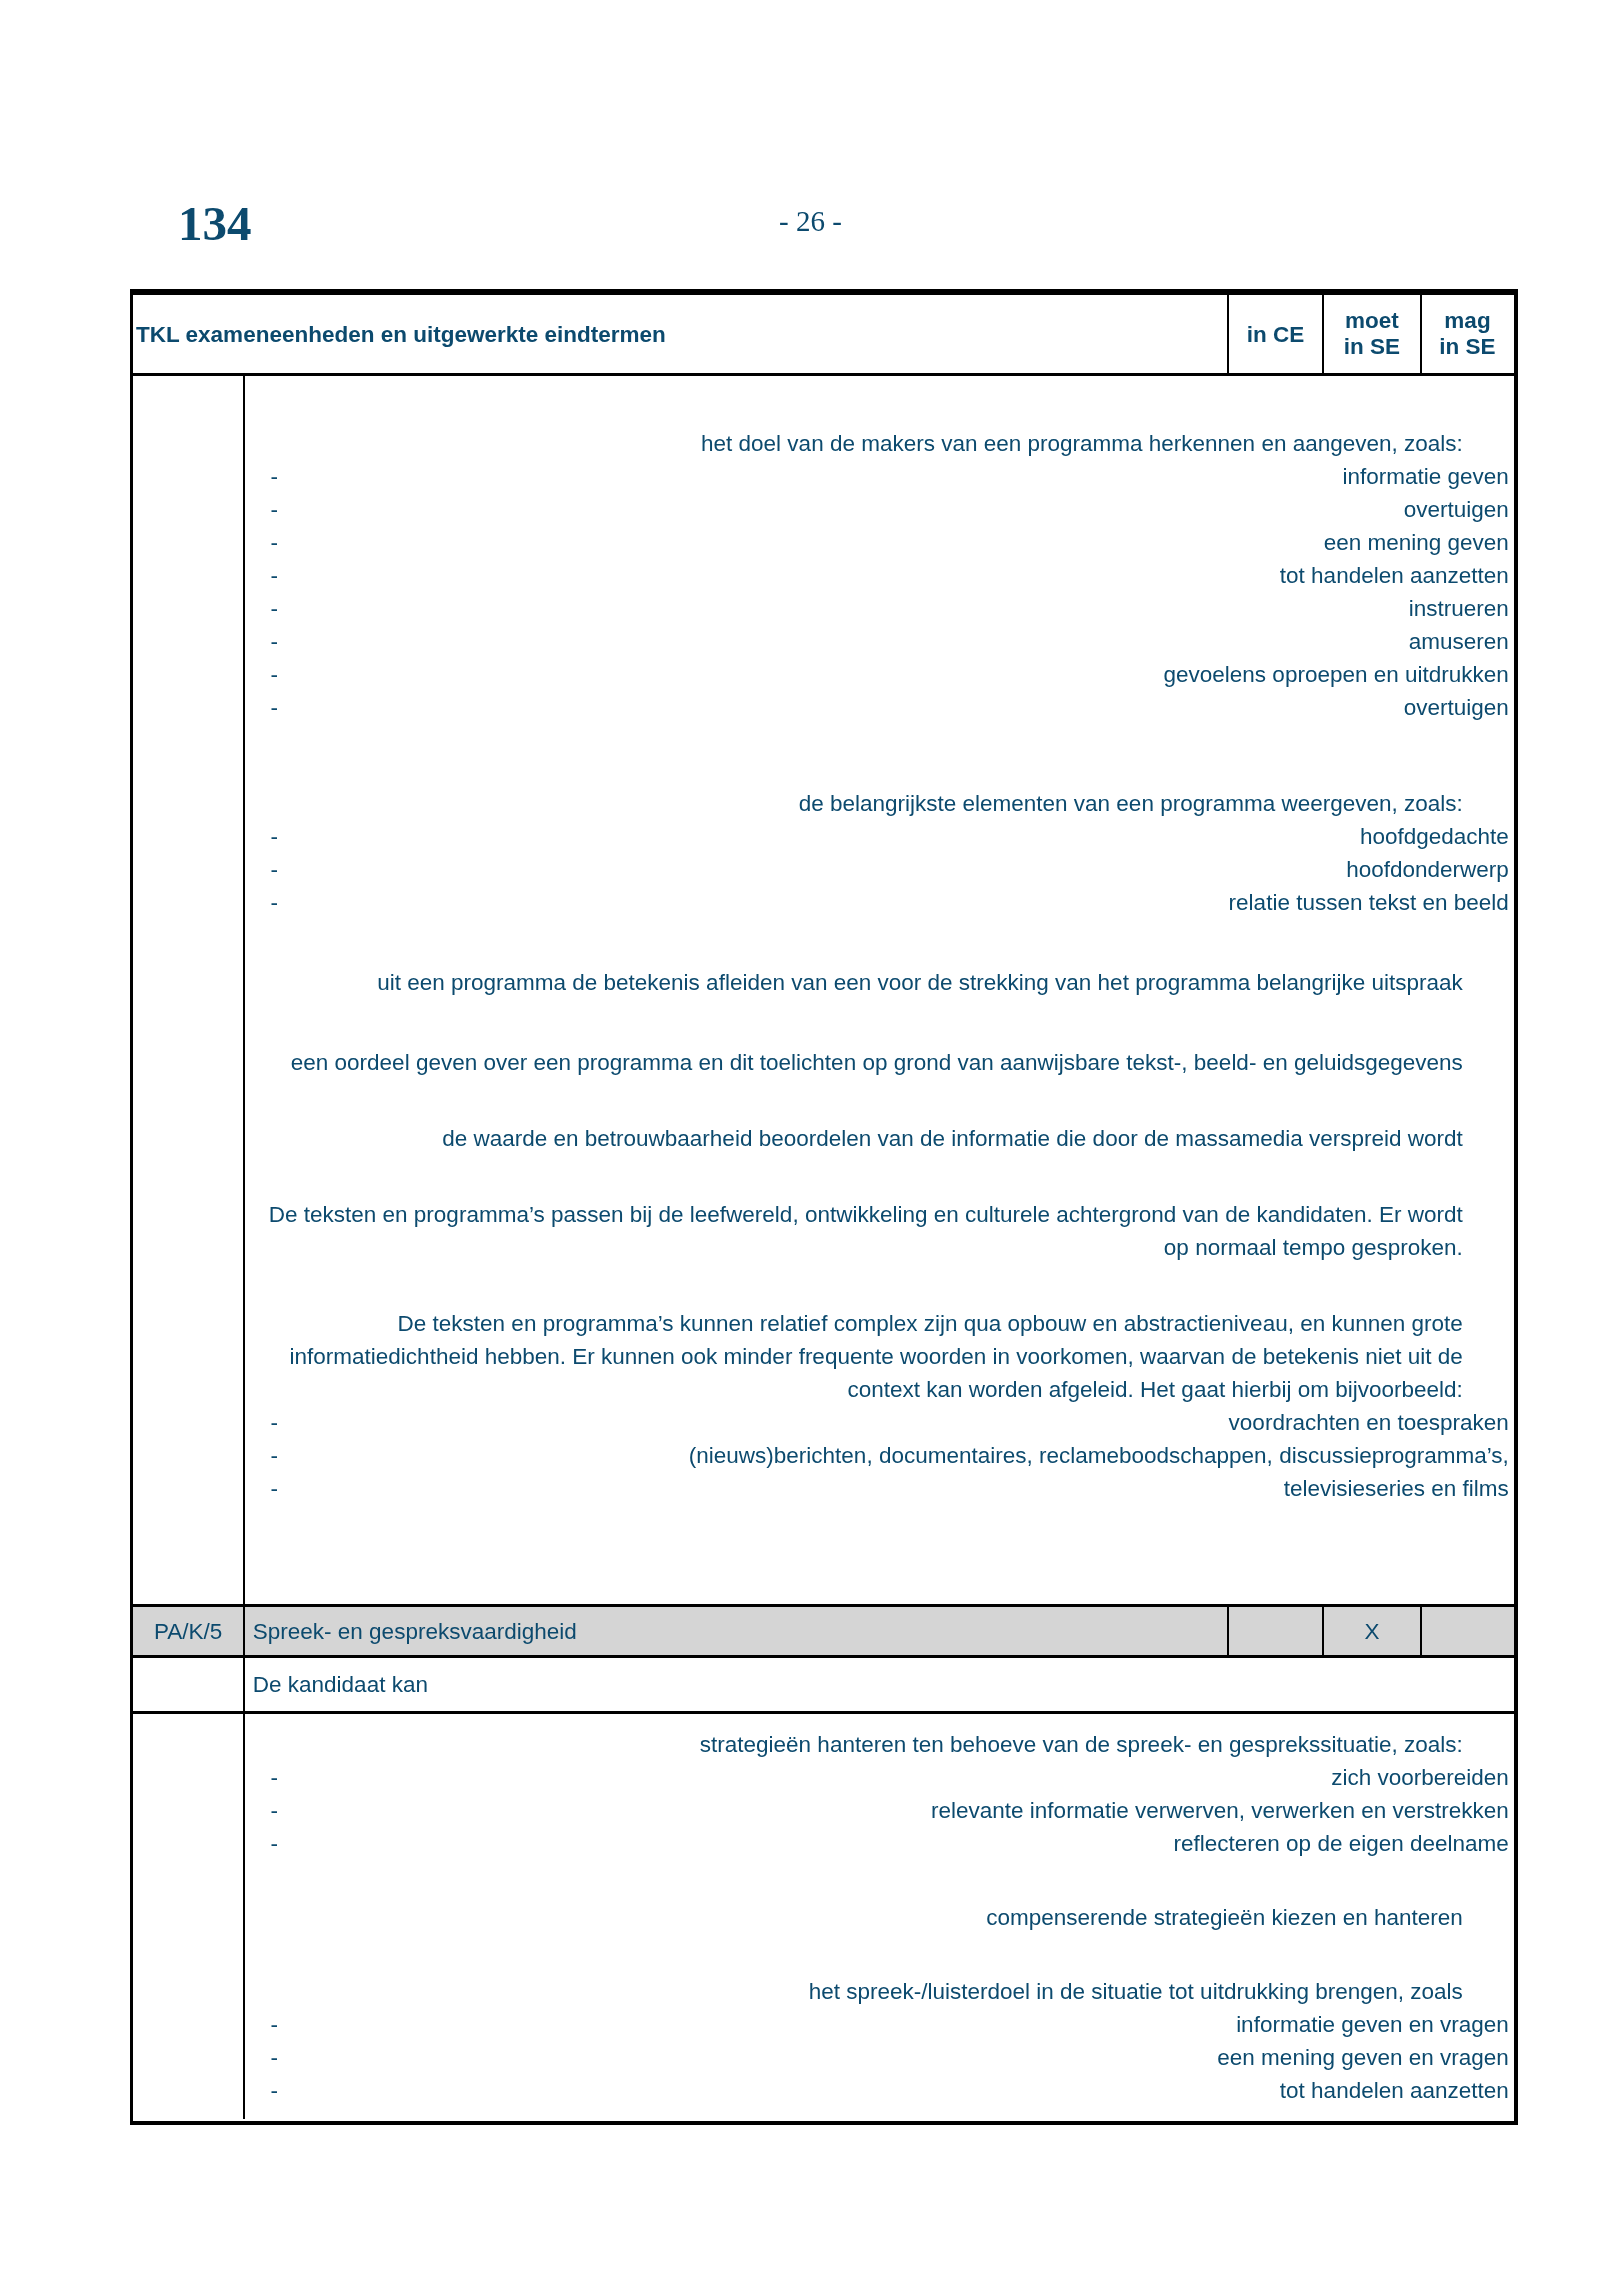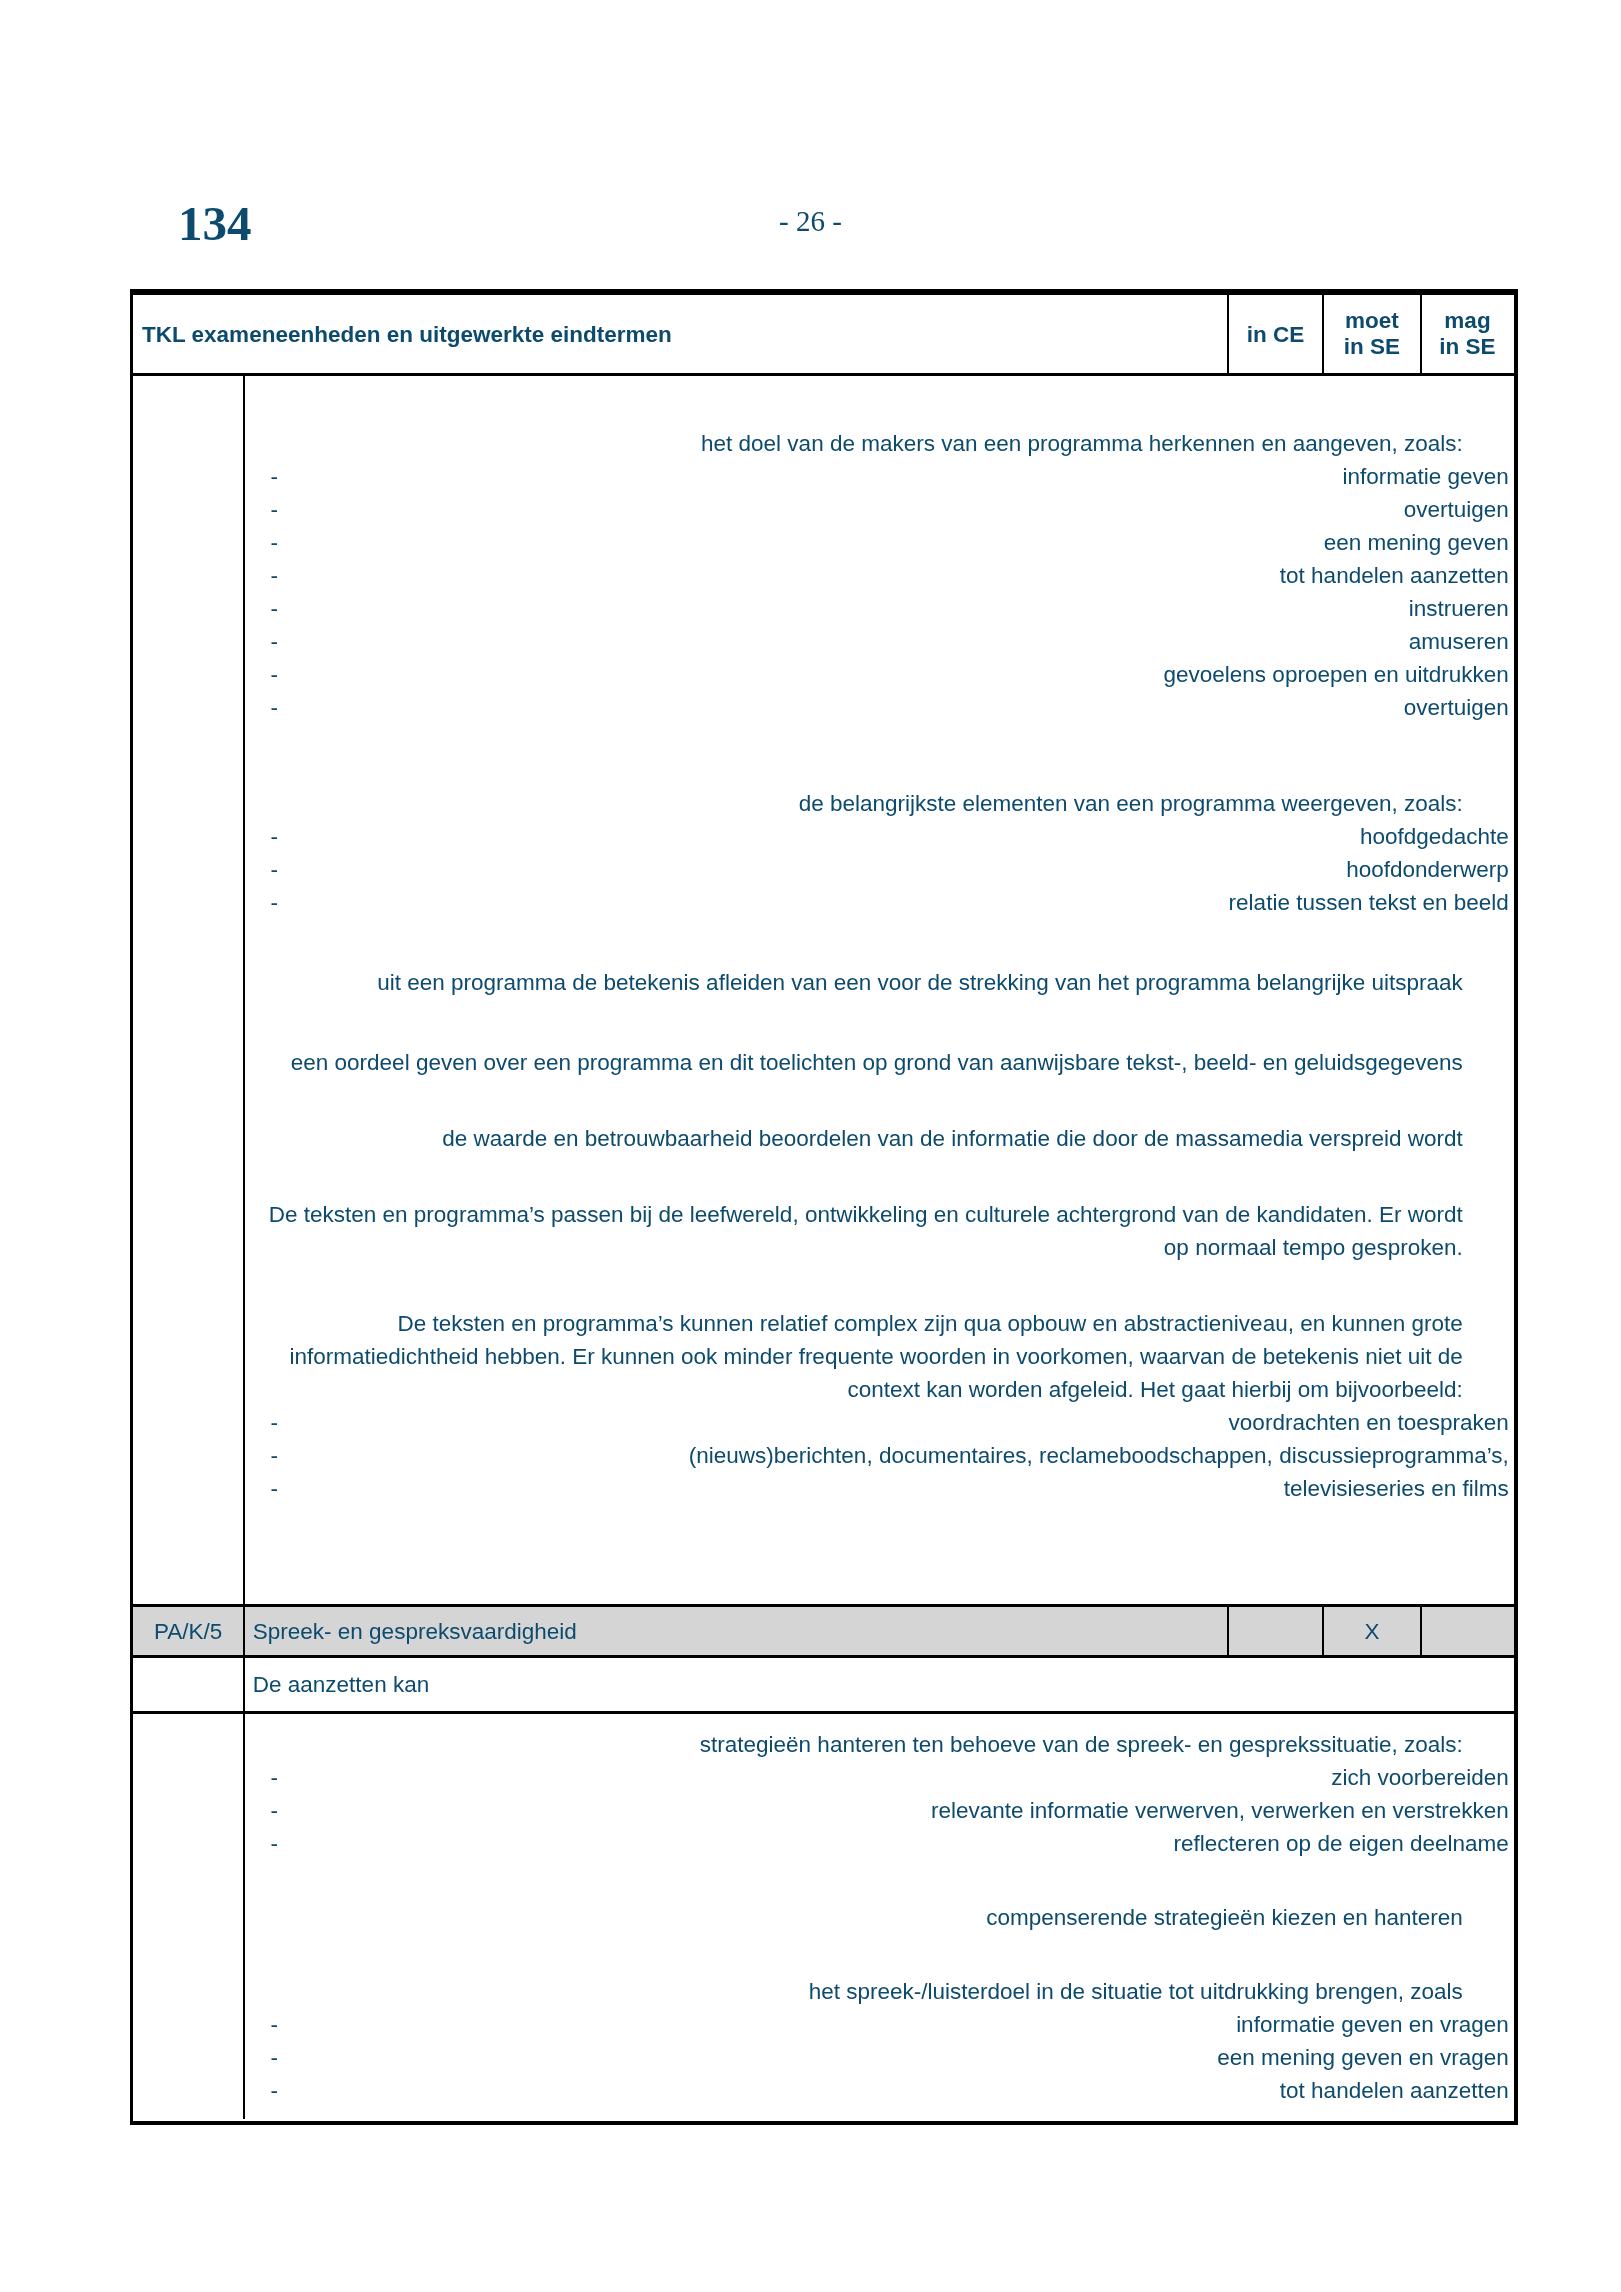--- a/index.html
+++ b/index.html
@@ -31,21 +31,21 @@
     border-right-width:4.9px;
     border-bottom-width:4.9px;
     display:flex;flex-direction:column;
     font-size:22.5px;line-height:33px;
   }
   .row{display:flex;flex-direction:row;box-sizing:border-box;flex:0 0 auto;}
   
   .header{height:81px;border-bottom:3.9px solid #000;}
   .hcell{box-sizing:border-box;display:flex;align-items:center;justify-content:center;
          text-align:center;font-weight:bold;border-right:2px solid #000;}
-  .hcell.title{width:1096px;justify-content:flex-start;text-align:left;padding-left:9px;}
+  .hcell.title{width:1096px;justify-content:flex-start;text-align:left;padding-left:3px;}
   .hcell.ce{width:95px;}
   .hcell.moet{width:98px;line-height:26.5px;padding:0 13.7px;}
   .hcell.mag{width:91px;border-right:none;line-height:26.5px;padding:0 13.7px;}
   
   .numcol{width:112px;box-sizing:border-box;border-right:2px solid #000;flex:0 0 auto;}
   .contentcol{flex:1 1 auto;box-sizing:border-box;padding-left:7.8px;overflow:hidden;}
   .body1{height:1228px;}
   .body1 .contentcol{padding-top:51px;}
   .body2{height:405px;}
   .body2 .contentcol{padding-top:14px;}
@@ -144,21 +144,21 @@
     <div class="row gray">
       <div class="gcell code">PA/K/5</div>
       <div class="gcell label">Spreek- en gespreksvaardigheid</div>
       <div class="gcell ce"></div>
       <div class="gcell moet">X</div>
       <div class="gcell mag"></div>
     </div>
 
     <div class="row intro">
       <div class="numcol"></div>
-      <div class="contentcol">De aanzetten kan</div>
+      <div class="contentcol">De kandidaat kan</div>
     </div>
 
     <div class="row body2">
       <div class="numcol"></div>
       <div class="contentcol">
 
         <div class="block">
 
           <div class="itext">strategieën hanteren ten behoeve van de spreek- en gesprekssituatie, zoals:</div>
           <div class="bullet">zich voorbereiden</div>

